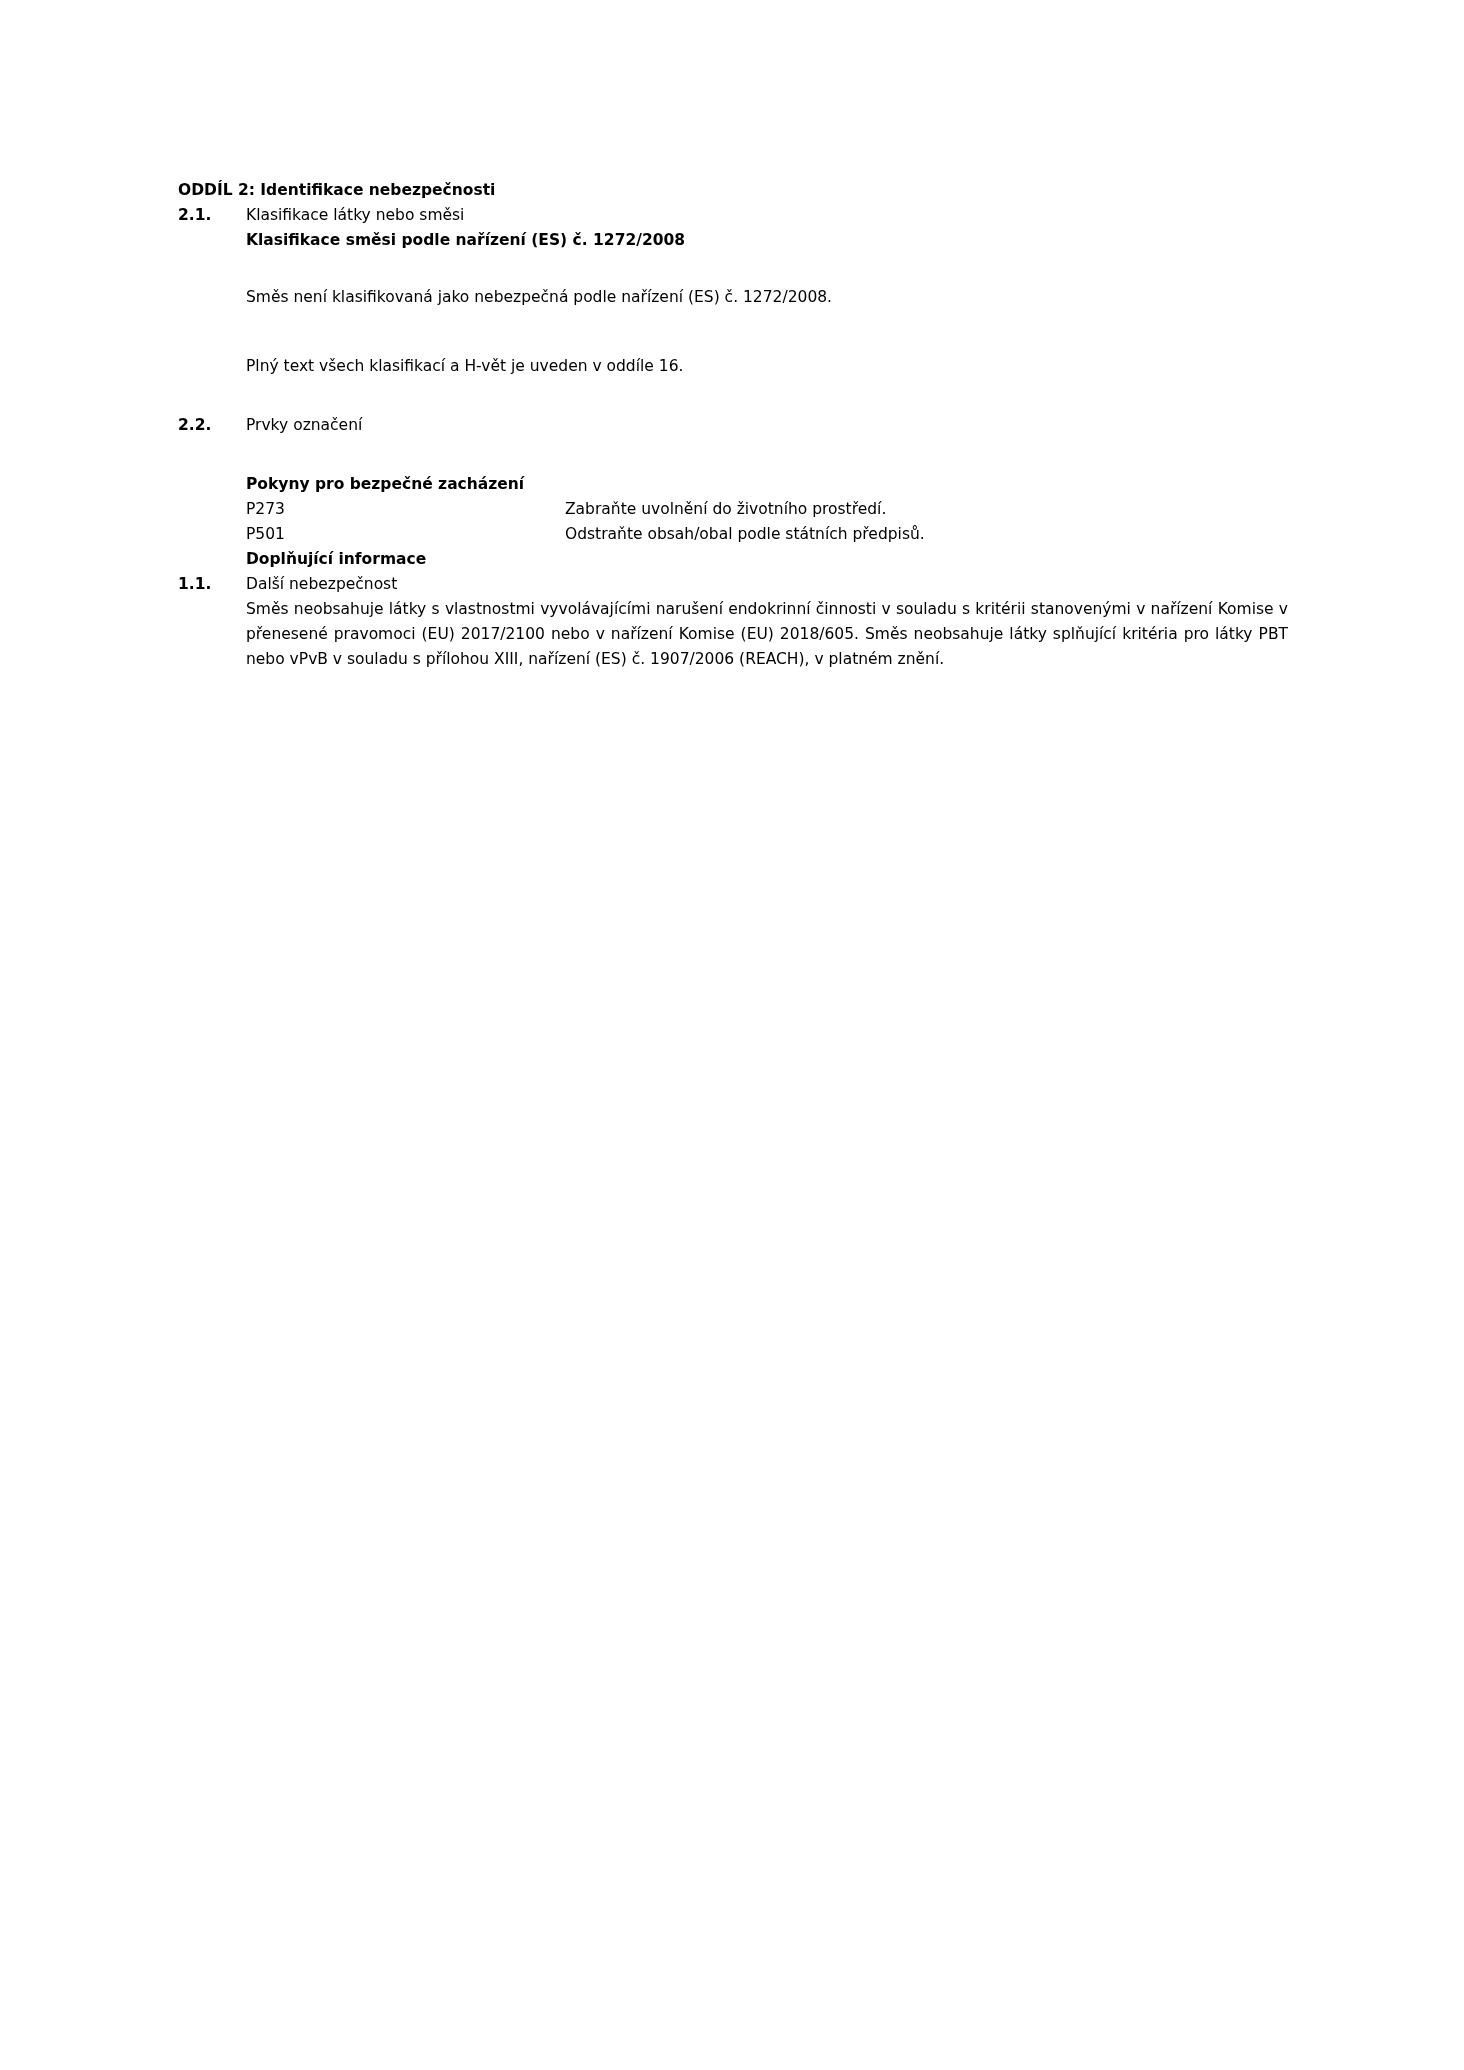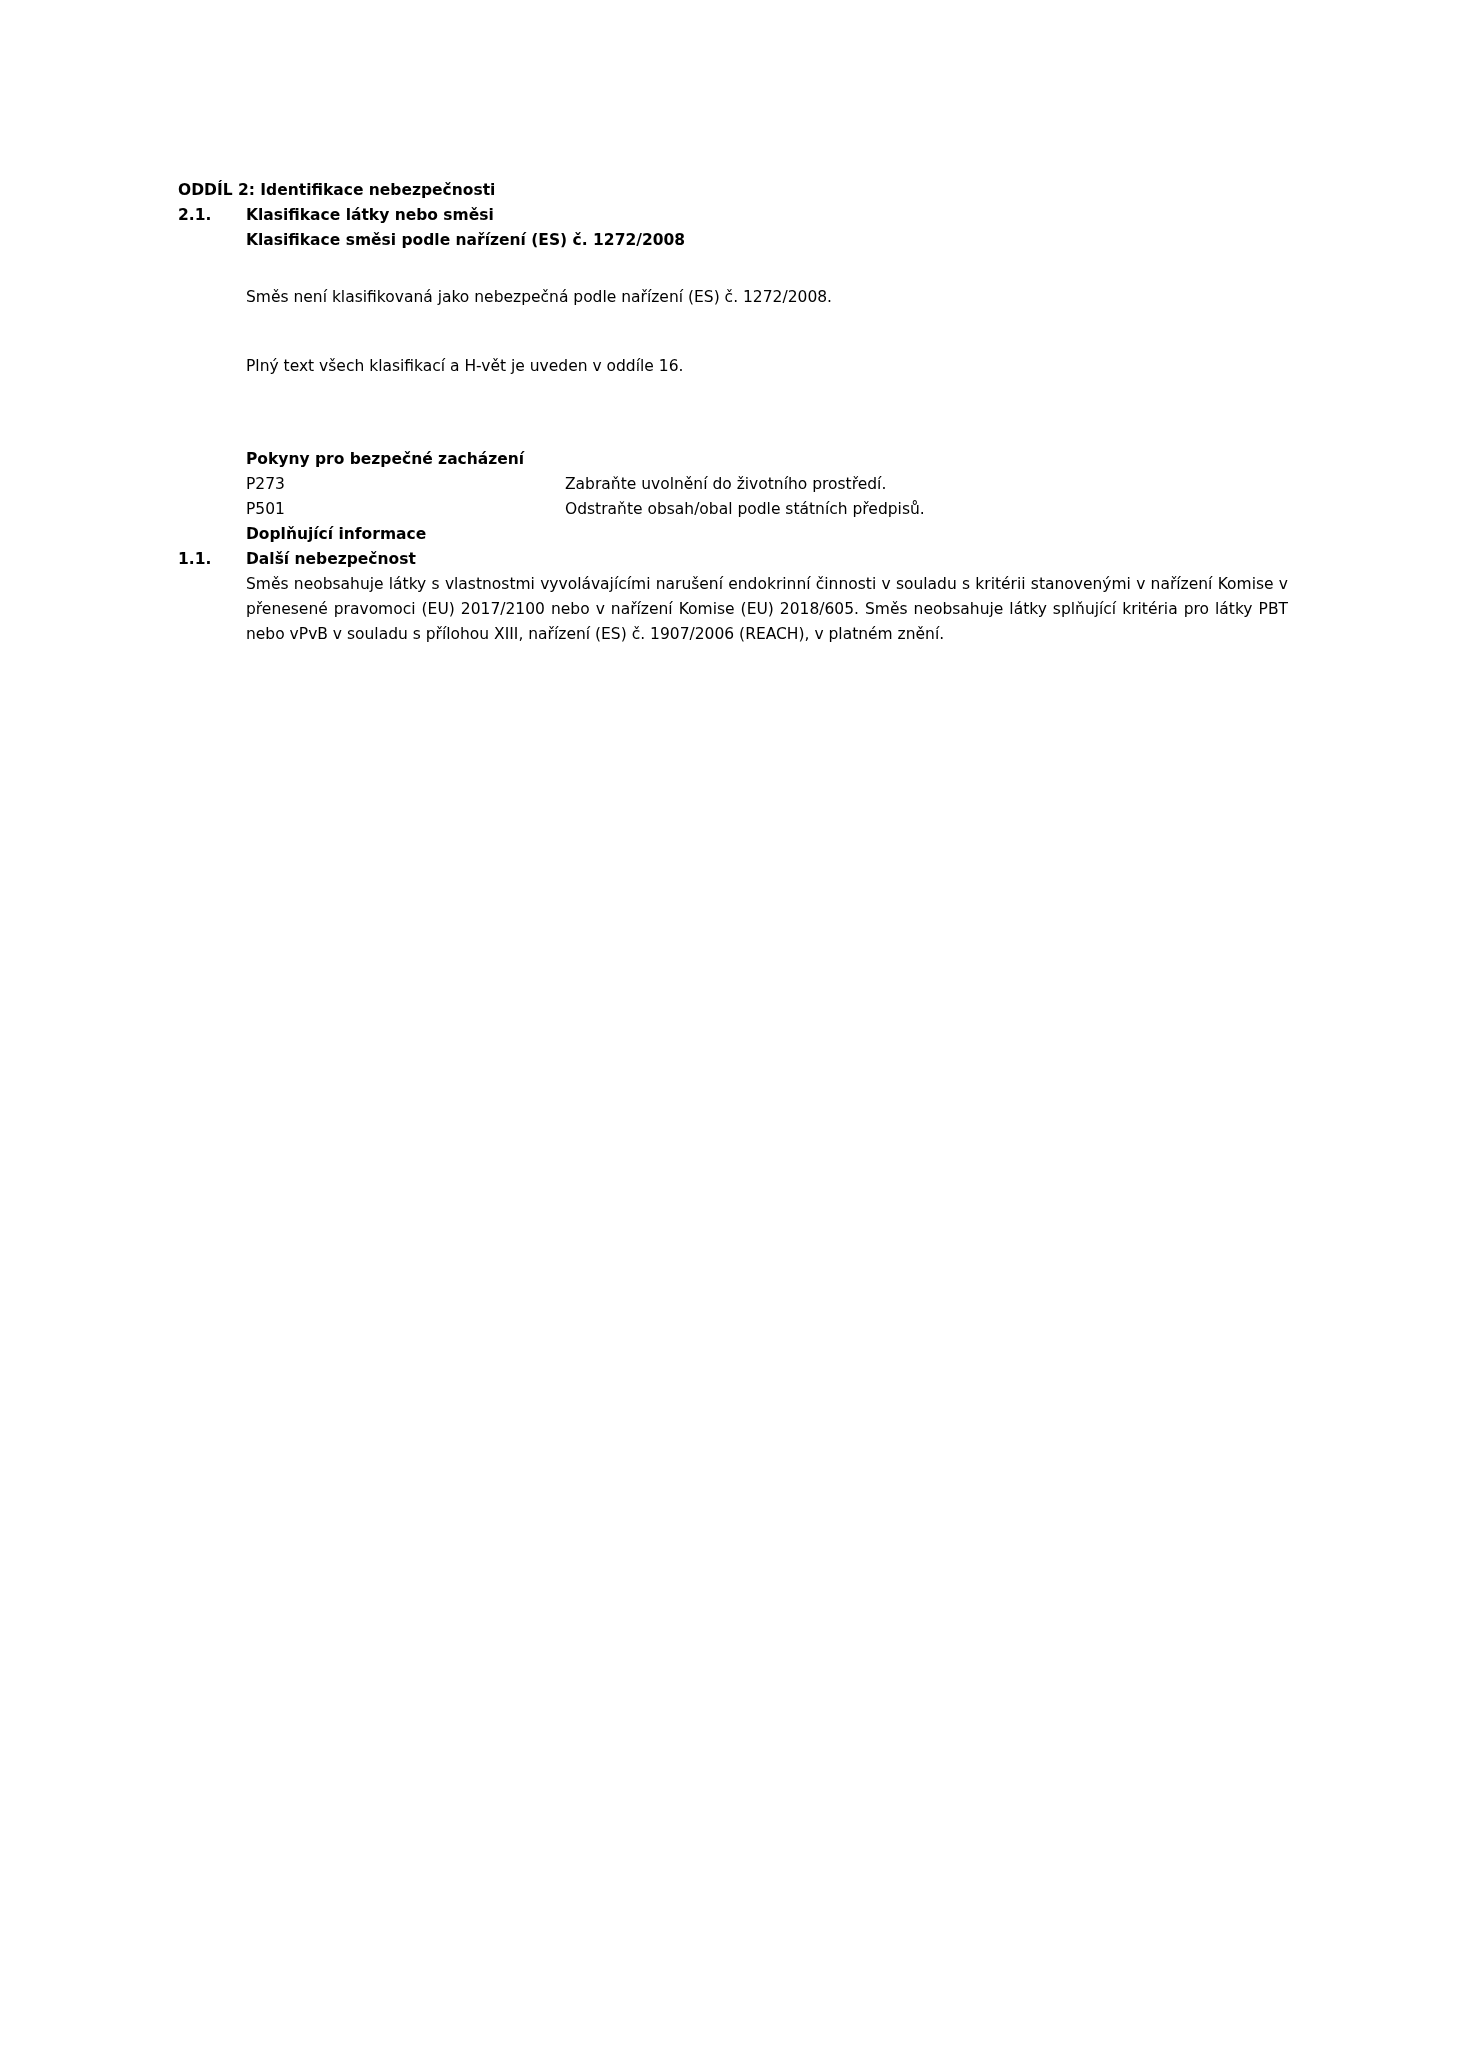--- a/index.html
+++ b/index.html
@@ -38,21 +38,21 @@
     font-weight: bold;
     font-size: 15.5px;
     line-height: 25px;
   }
   .txt {
     flex: 1 1 auto;
     font-size: 15.5px;
     line-height: 25px;
   }
   .bold {
-    font-weight: bold;
+    font-weight: normal;
   }
   .section-title {
     font-weight: bold;
     font-size: 15.5px;
     line-height: 25px;
   }
   .indent {
     margin-left: 68px;
   }
   .spacer-sm {
@@ -101,20 +101,24 @@
     <div class="indent section-title">Klasifikace směsi podle nařízení (ES) č. 1272/2008</div>
 
     <div class="indent para">Směs není klasifikovaná jako nebezpečná podle nařízení (ES) č. 1272/2008.</div>
 
     <div class="spacer-sm"></div>
 
     <div class="indent para">Plný text všech klasifikací a H-vět je uveden v oddíle 16.</div>
 
     <div class="spacer-lg"></div>
 
+    <div class="row">
+      <div class="num">2.2.</div>
+      <div class="txt bold">Prvky označení</div>
+    </div>
 
     <div class="spacer-lg"></div>
 
     <div class="indent section-title">Pokyny pro bezpečné zacházení</div>
 
     <div class="indent">
       <div class="pcode-row">
         <div class="pcode">P273</div>
         <div class="pdesc">Zabraňte uvolnění do životního prostředí.</div>
       </div>

